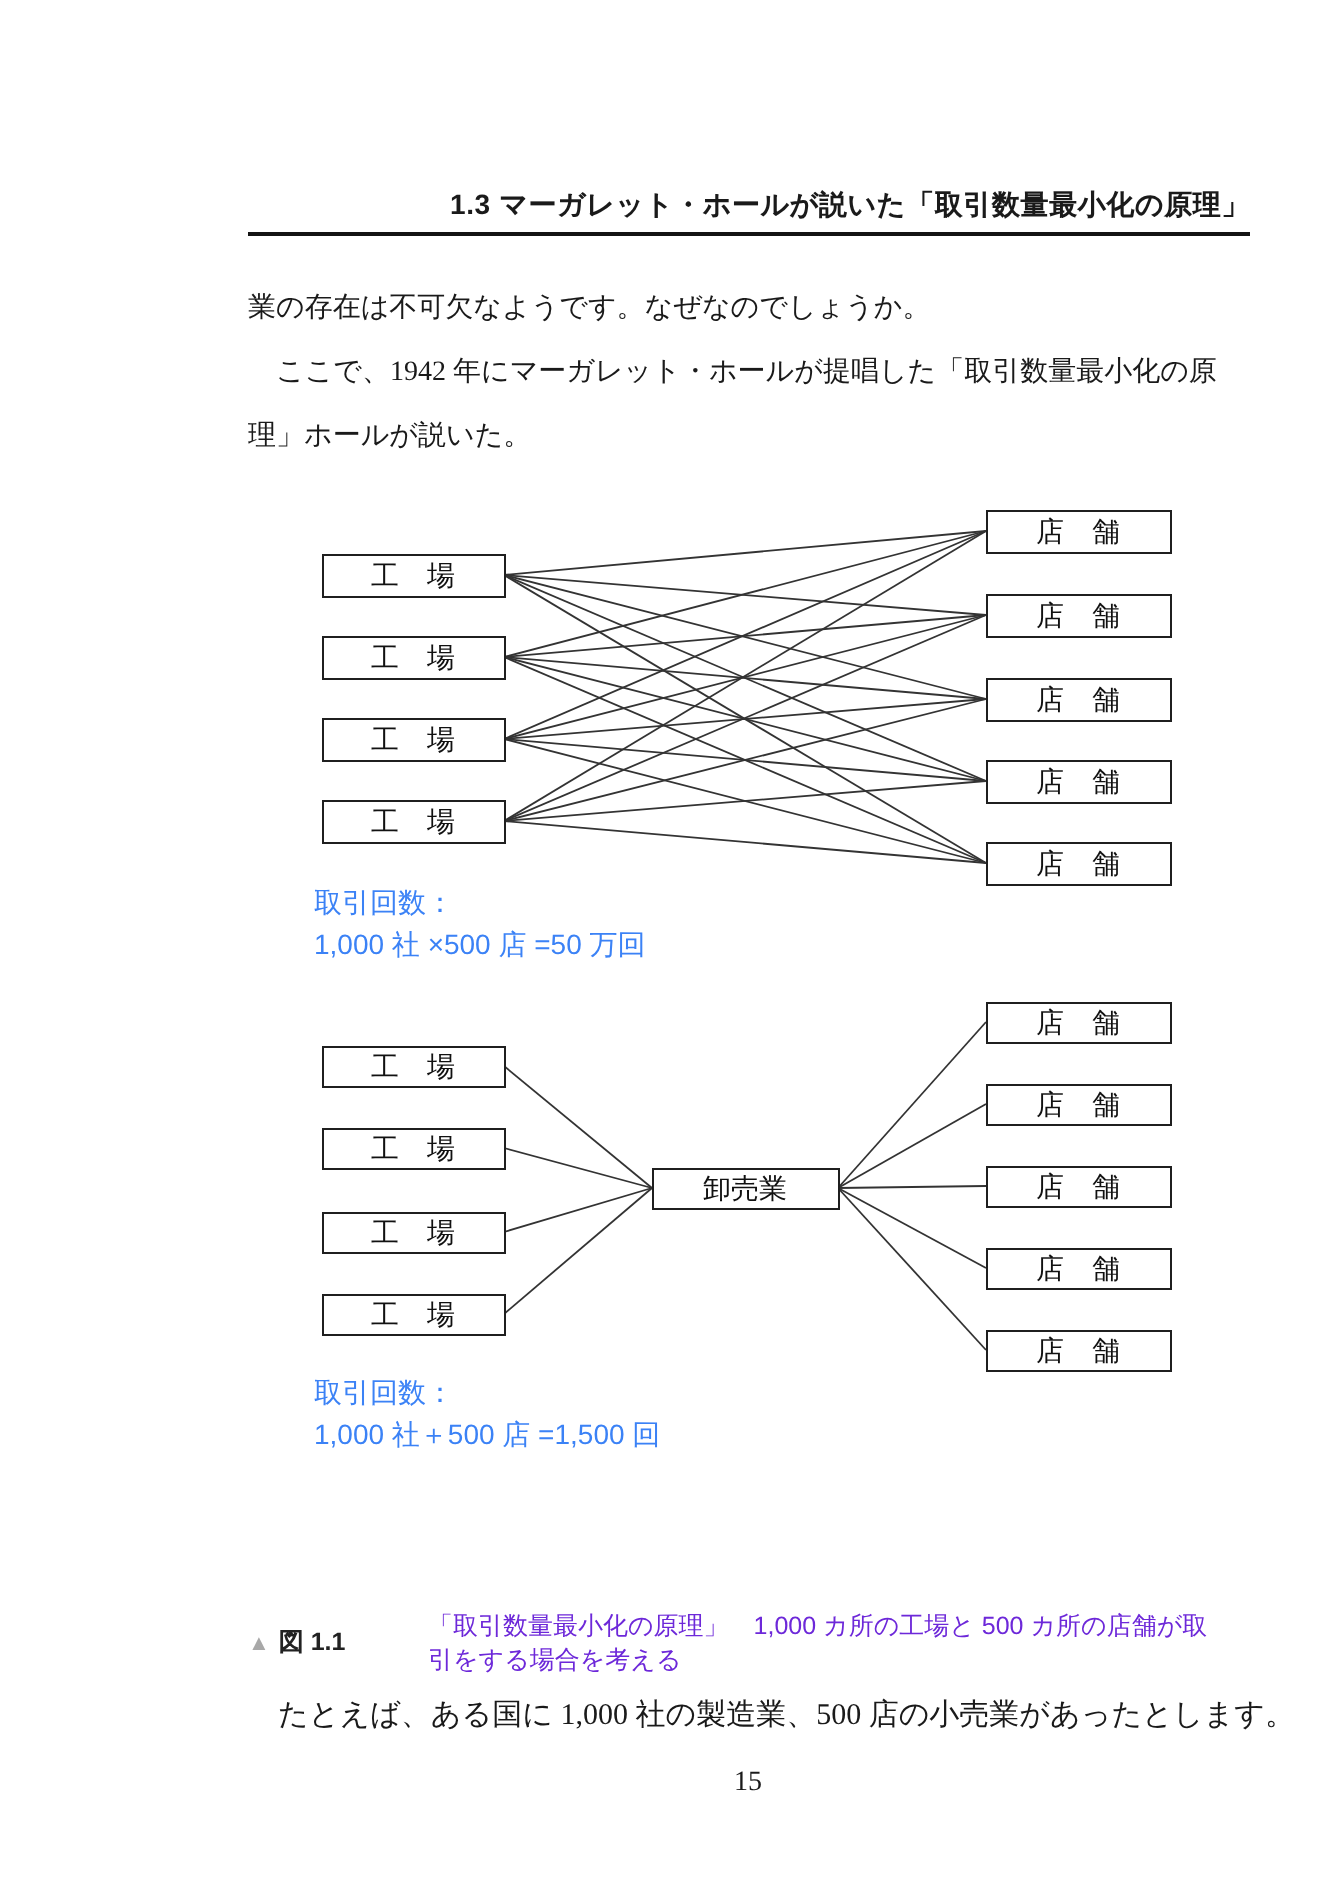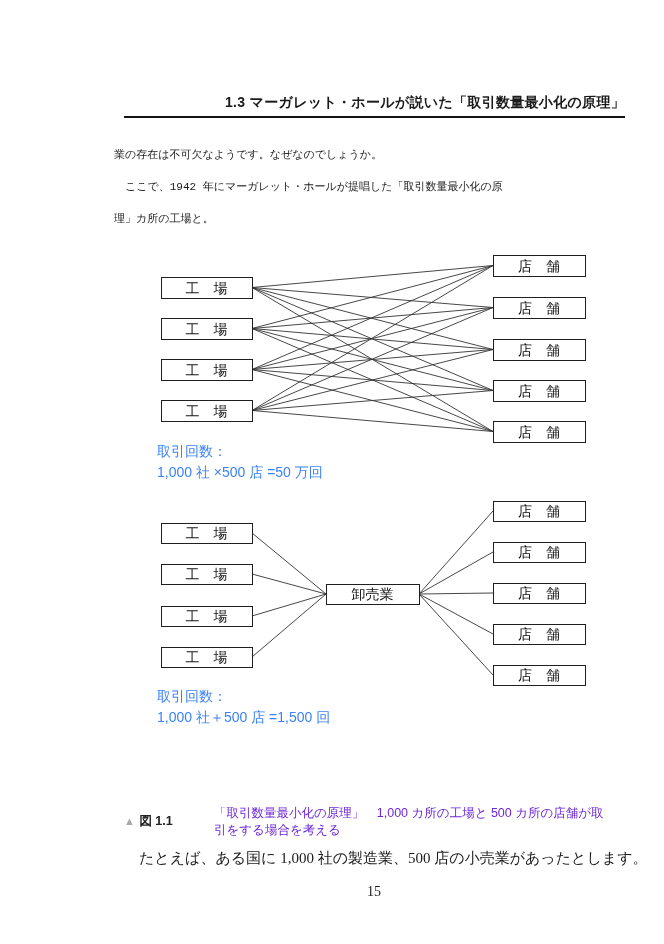--- a/index.html
+++ b/index.html
@@ -9,21 +9,21 @@
     overflow:hidden;
     margin-left:42px;
   }
   .abs{position:absolute;}
   .header-title{
     left:82px;top:94px;width:501px;text-align:right;
     font-family:"Liberation Sans","DejaVu Sans",sans-serif;
     font-weight:bold;font-size:14px;letter-spacing:0.3px;white-space:nowrap;
   }
   .header-rule{left:82px;top:116px;width:501px;height:2px;background:#141414;}
-  .intro{left:72px;top:139px;width:526px;font-size:11px;font-family:Liberation Mono, monospace;}
+  .intro{left:82px;top:139px;width:526px;font-size:14px;}
   .intro .line{line-height:32px;white-space:nowrap;}
   .diagram{background:transparent;}
   #diagram1{left:102px;top:240px;width:460px;height:205px;}
   #diagram2{left:102px;top:495px;width:460px;height:195px;}
   svg text{
     font-family:"Liberation Sans","DejaVu Sans",sans-serif;
     font-size:14px;fill:#111;
   }
   .result{
     font-family:"Liberation Sans","DejaVu Sans",sans-serif;
@@ -45,21 +45,21 @@
 <body>
 
 <div class="page">
 
   <div class="abs header-title">1.3 マーガレット・ホールが説いた「取引数量最小化の原理」</div>
   <div class="abs header-rule"></div>
 
   <div class="abs intro">
     <div class="line">業の存在は不可欠なようです。なぜなのでしょうか。</div>
     <div class="line">　ここで、1942 年にマーガレット・ホールが提唱した「取引数量最小化の原</div>
-    <div class="line">理」カ所の工場と。</div>
+    <div class="line">理」ホールが説いた。</div>
   </div>
 
   <div id="diagram1" class="abs diagram"><svg width="460" height="205" viewBox="0 0 460 205">
         <line x1="108" y1="47.5" x2="349" y2="25.5" stroke="#333" stroke-width="0.9"></line>
         <line x1="108" y1="47.5" x2="349" y2="67.5" stroke="#333" stroke-width="0.9"></line>
         <line x1="108" y1="47.5" x2="349" y2="109.5" stroke="#333" stroke-width="0.9"></line>
         <line x1="108" y1="47.5" x2="349" y2="150.5" stroke="#333" stroke-width="0.9"></line>
         <line x1="108" y1="47.5" x2="349" y2="191.5" stroke="#333" stroke-width="0.9"></line>
         <line x1="108" y1="88.5" x2="349" y2="25.5" stroke="#333" stroke-width="0.9"></line>
         <line x1="108" y1="88.5" x2="349" y2="67.5" stroke="#333" stroke-width="0.9"></line>

